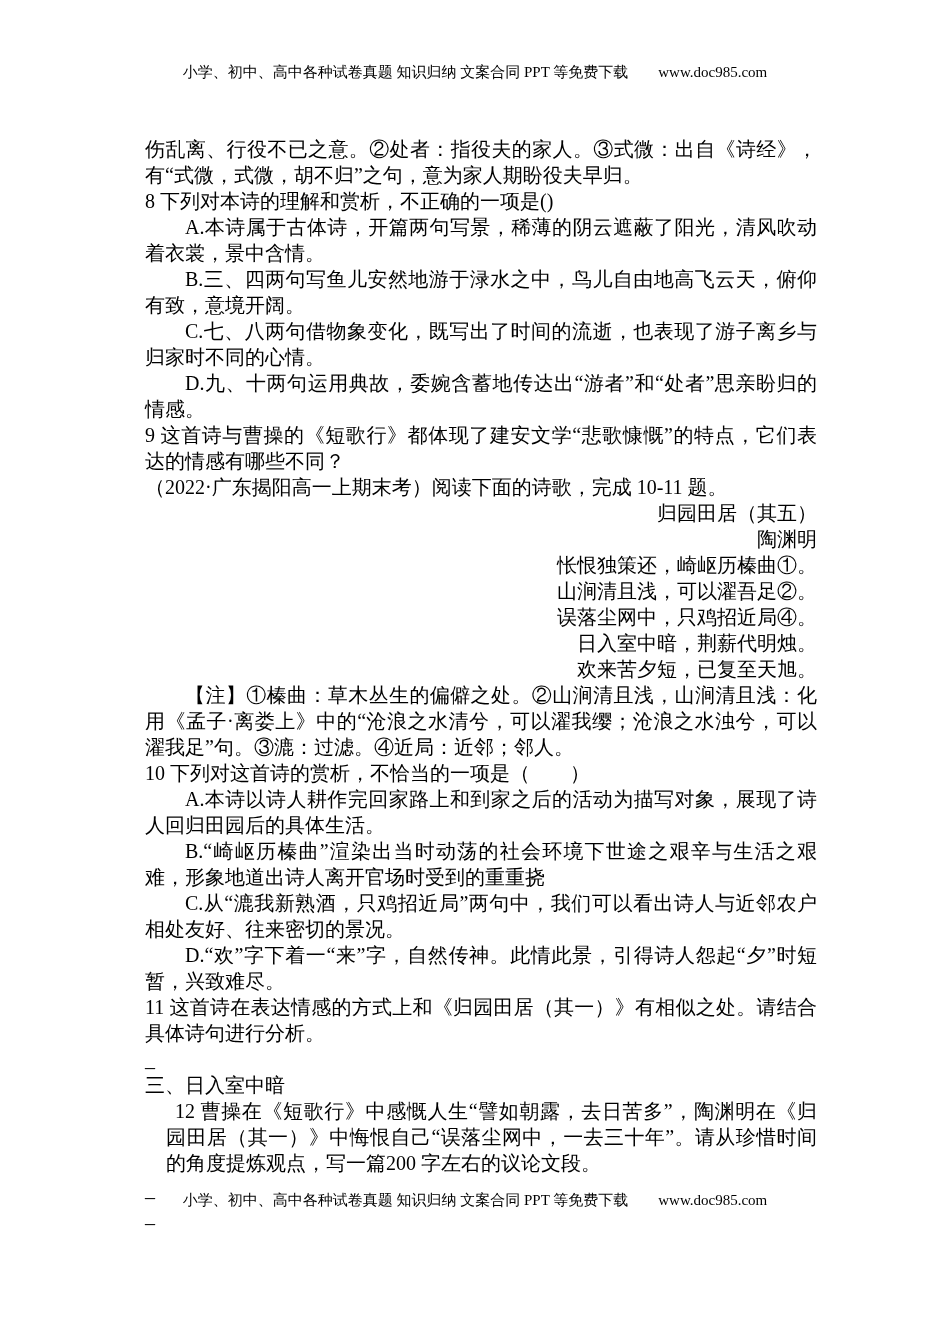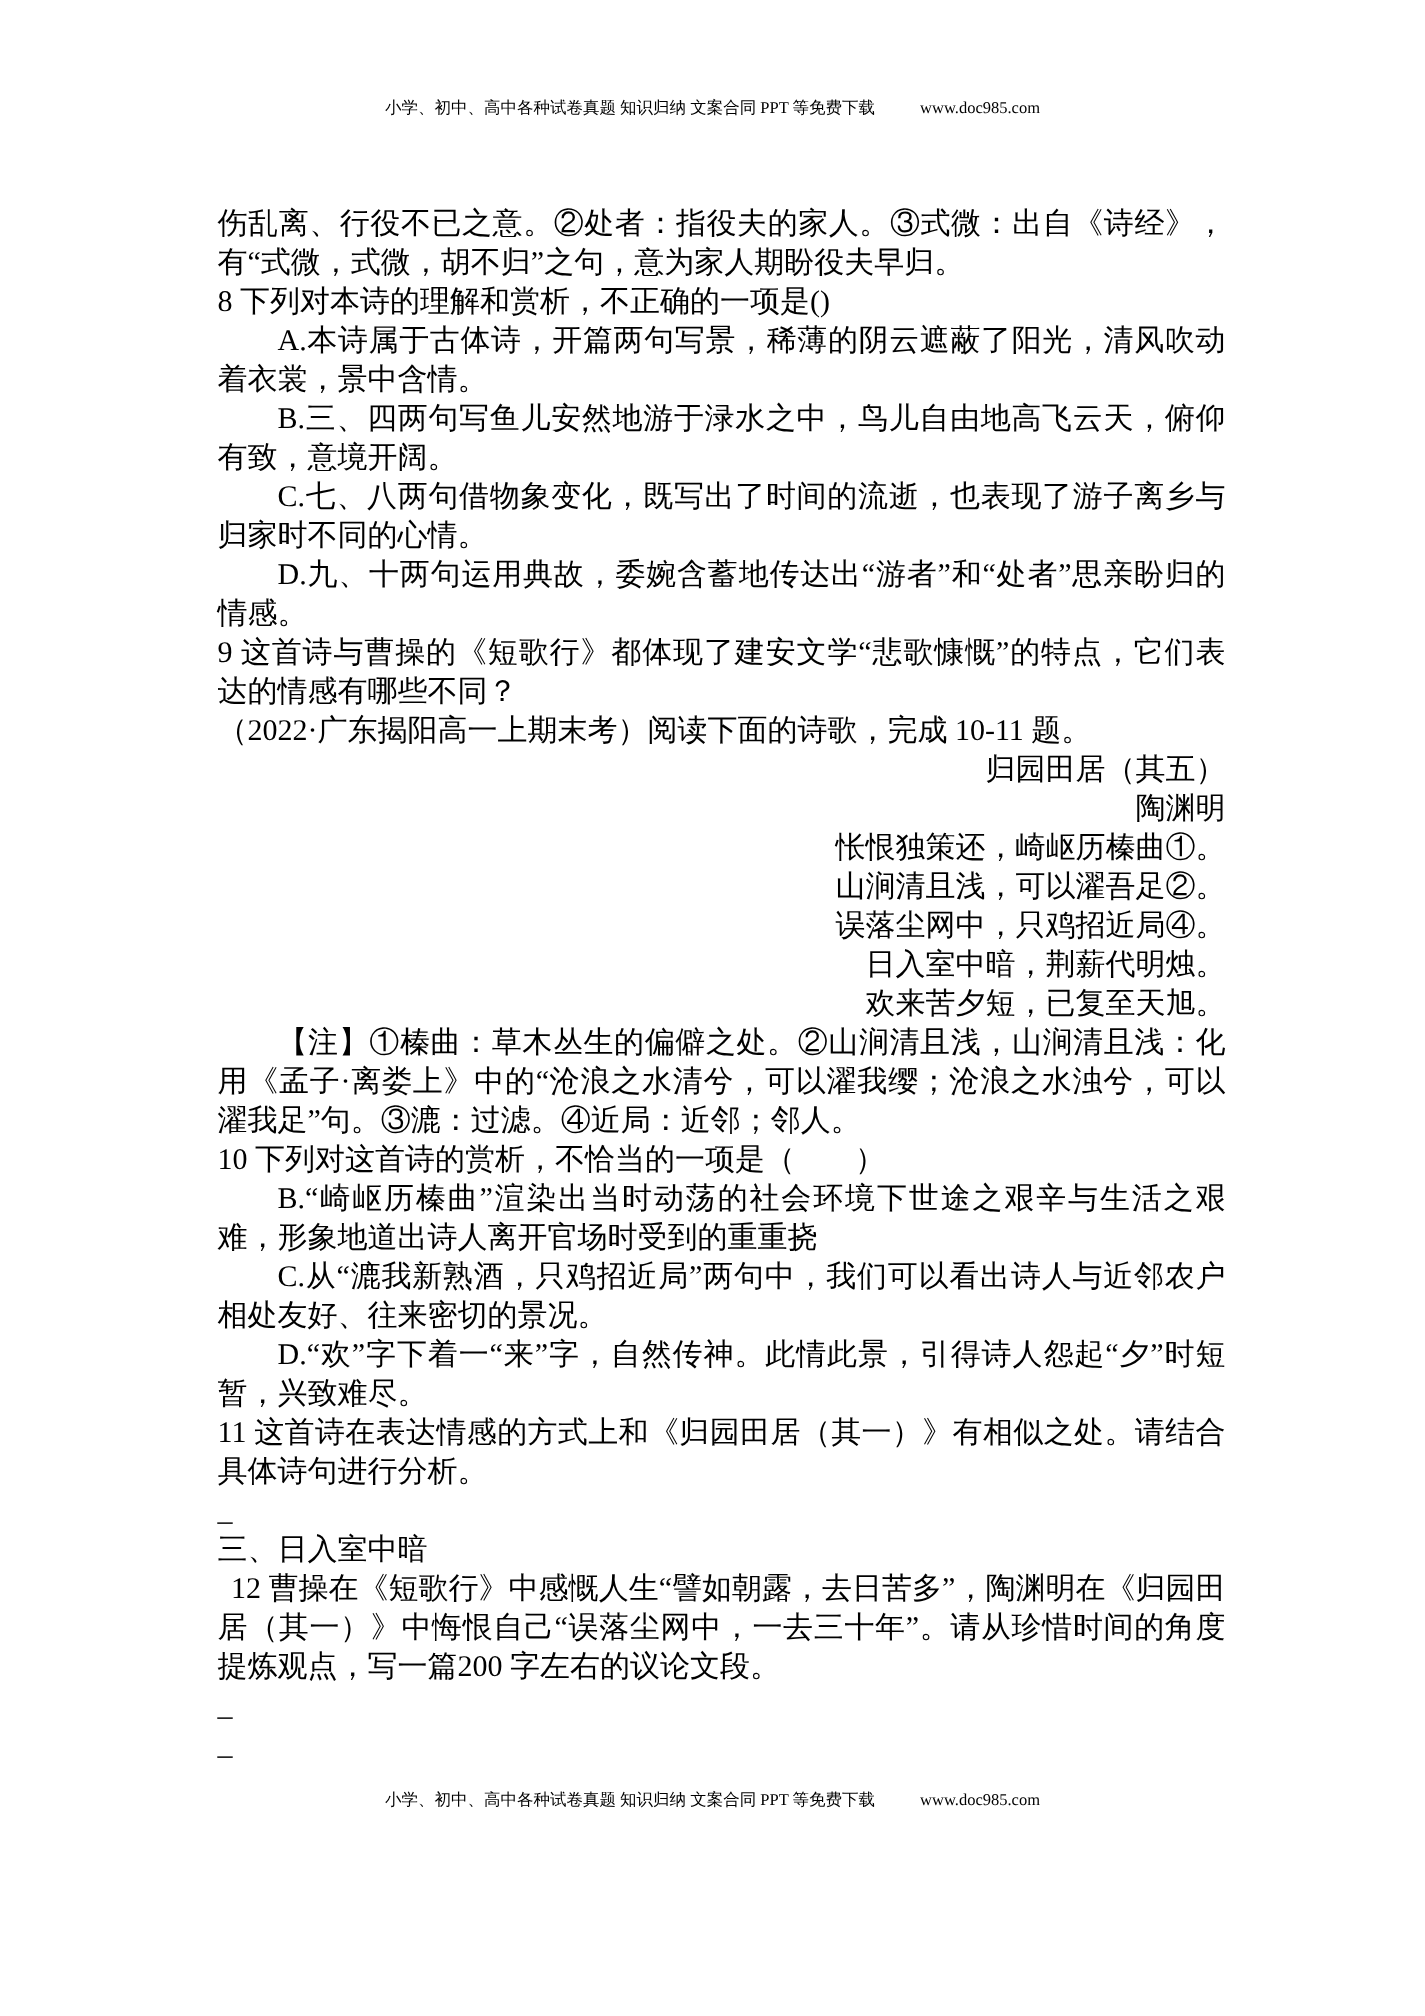--- a/index.html
+++ b/index.html
@@ -16,42 +16,42 @@
     background: #ffffff;
     color: #000000;
     font-family: "Liberation Serif", "DejaVu Serif", serif;
     overflow: hidden;
   }
   .page-header, .page-footer {
     position: absolute;
     left: 0;
     width: 100%;
     text-align: center;
-    font-size: 11px;
+    font-size: 15px;
     line-height: 20px;
     color: #000000;
     white-space: nowrap;
   }
   .page-header { top: 62px; }
   .page-footer { top: 1190px; }
   .site-url { margin-left: 30px; }
   .content {
     position: absolute;
     top: 136px;
     left: 145px;
     width: 672px;
     font-size: 20px;
     line-height: 26px;
     text-align: justify;
   }
   .content p { margin: 0; padding: 0; }
   .content p.body   { text-indent: 0; }
   .content p.indent { text-indent: 2em; }
   .content p.center { text-align: right; text-indent: 0; }
-  .content p.q12    { text-indent: 0.45em; }
+  .content p.q12    { text-indent: 0.45em; margin-left: 21px; }
   .content p.blank  { text-indent: 0; }
 </style>
 </head>
 <body>
 
 <div class="page">
 
   <div class="page-header">
     <span>小学、初中、高中各种试卷真题 知识归纳 文案合同  PPT 等免费下载</span><span class="site-url">www.doc985.com</span>
   </div>
@@ -67,20 +67,21 @@
       <p class="body">（2022·广东揭阳高一上期末考）阅读下面的诗歌，完成 10-11 题。</p>
       <p class="center">归园田居（其五）</p>
       <p class="center">陶渊明</p>
       <p class="center">怅恨独策还，崎岖历榛曲①。</p>
       <p class="center">山涧清且浅，可以濯吾足②。</p>
       <p class="center">误落尘网中，只鸡招近局④。</p>
       <p class="center">日入室中暗，荆薪代明烛。</p>
       <p class="center">欢来苦夕短，已复至天旭。</p>
       <p class="indent">【注】①榛曲：草木丛生的偏僻之处。②山涧清且浅，山涧清且浅：化用《孟子·离娄上》中的“沧浪之水清兮，可以濯我缨；沧浪之水浊兮，可以濯我足”句。③漉：过滤。④近局：近邻；邻人。</p>
       <p class="body">10 下列对这首诗的赏析，不恰当的一项是（　　）</p>
+      <p class="indent">A.本诗以诗人耕作完回家路上和到家之后的活动为描写对象，展现了诗人回归田园后的具体生活。</p>
       <p class="indent">B.“崎岖历榛曲”渲染出当时动荡的社会环境下世途之艰辛与生活之艰难，形象地道出诗人离开官场时受到的重重挠</p>
       <p class="indent">C.从“漉我新熟酒，只鸡招近局”两句中，我们可以看出诗人与近邻农户相处友好、往来密切的景况。</p>
       <p class="indent">D.“欢”字下着一“来”字，自然传神。此情此景，引得诗人怨起“夕”时短暂，兴致难尽。</p>
       <p class="body">11 这首诗在表达情感的方式上和《归园田居（其一）》有相似之处。请结合具体诗句进行分析。</p>
       <p class="blank">_</p>
       <p class="body">三、日入室中暗</p>
       <p class="q12">12 曹操在《短歌行》中感慨人生“譬如朝露，去日苦多”，陶渊明在《归园田居（其一）》中悔恨自己“误落尘网中，一去三十年”。请从珍惜时间的角度提炼观点，写一篇200 字左右的议论文段。</p>
       <p class="blank">_</p>
       <p class="blank">_</p>
     </div>

